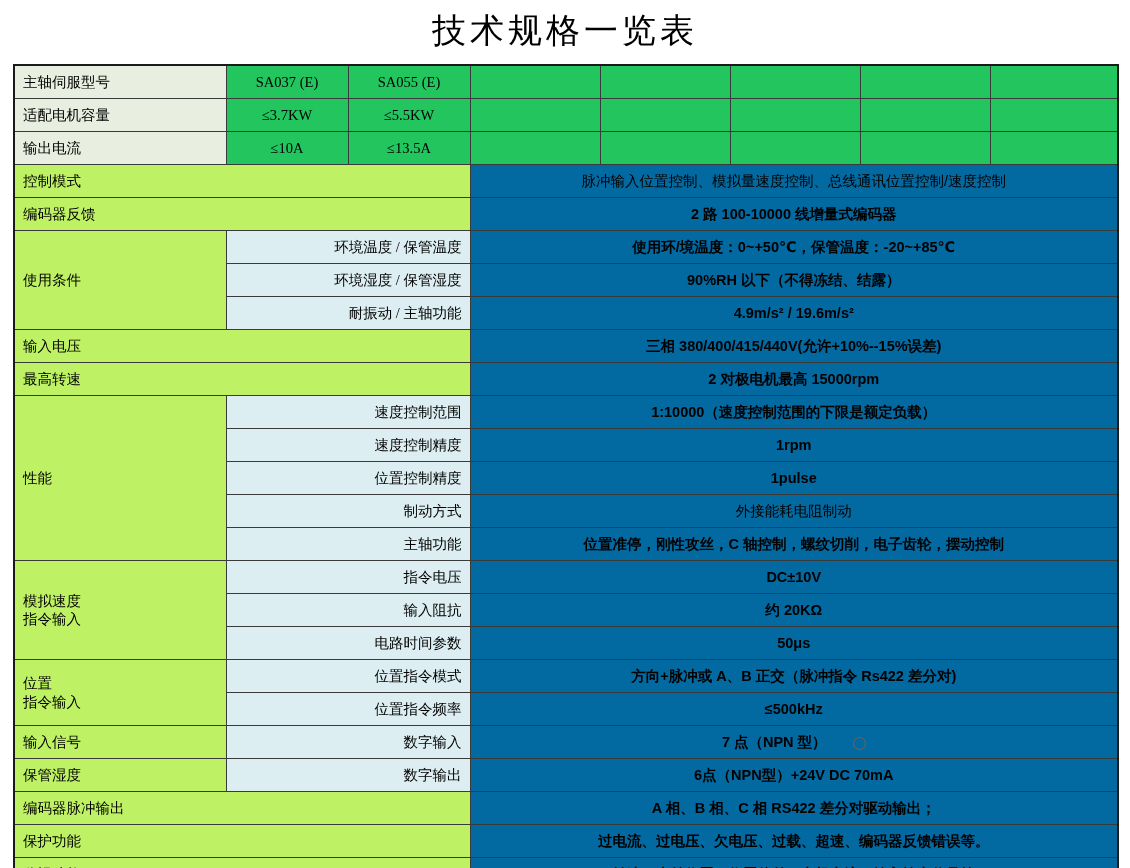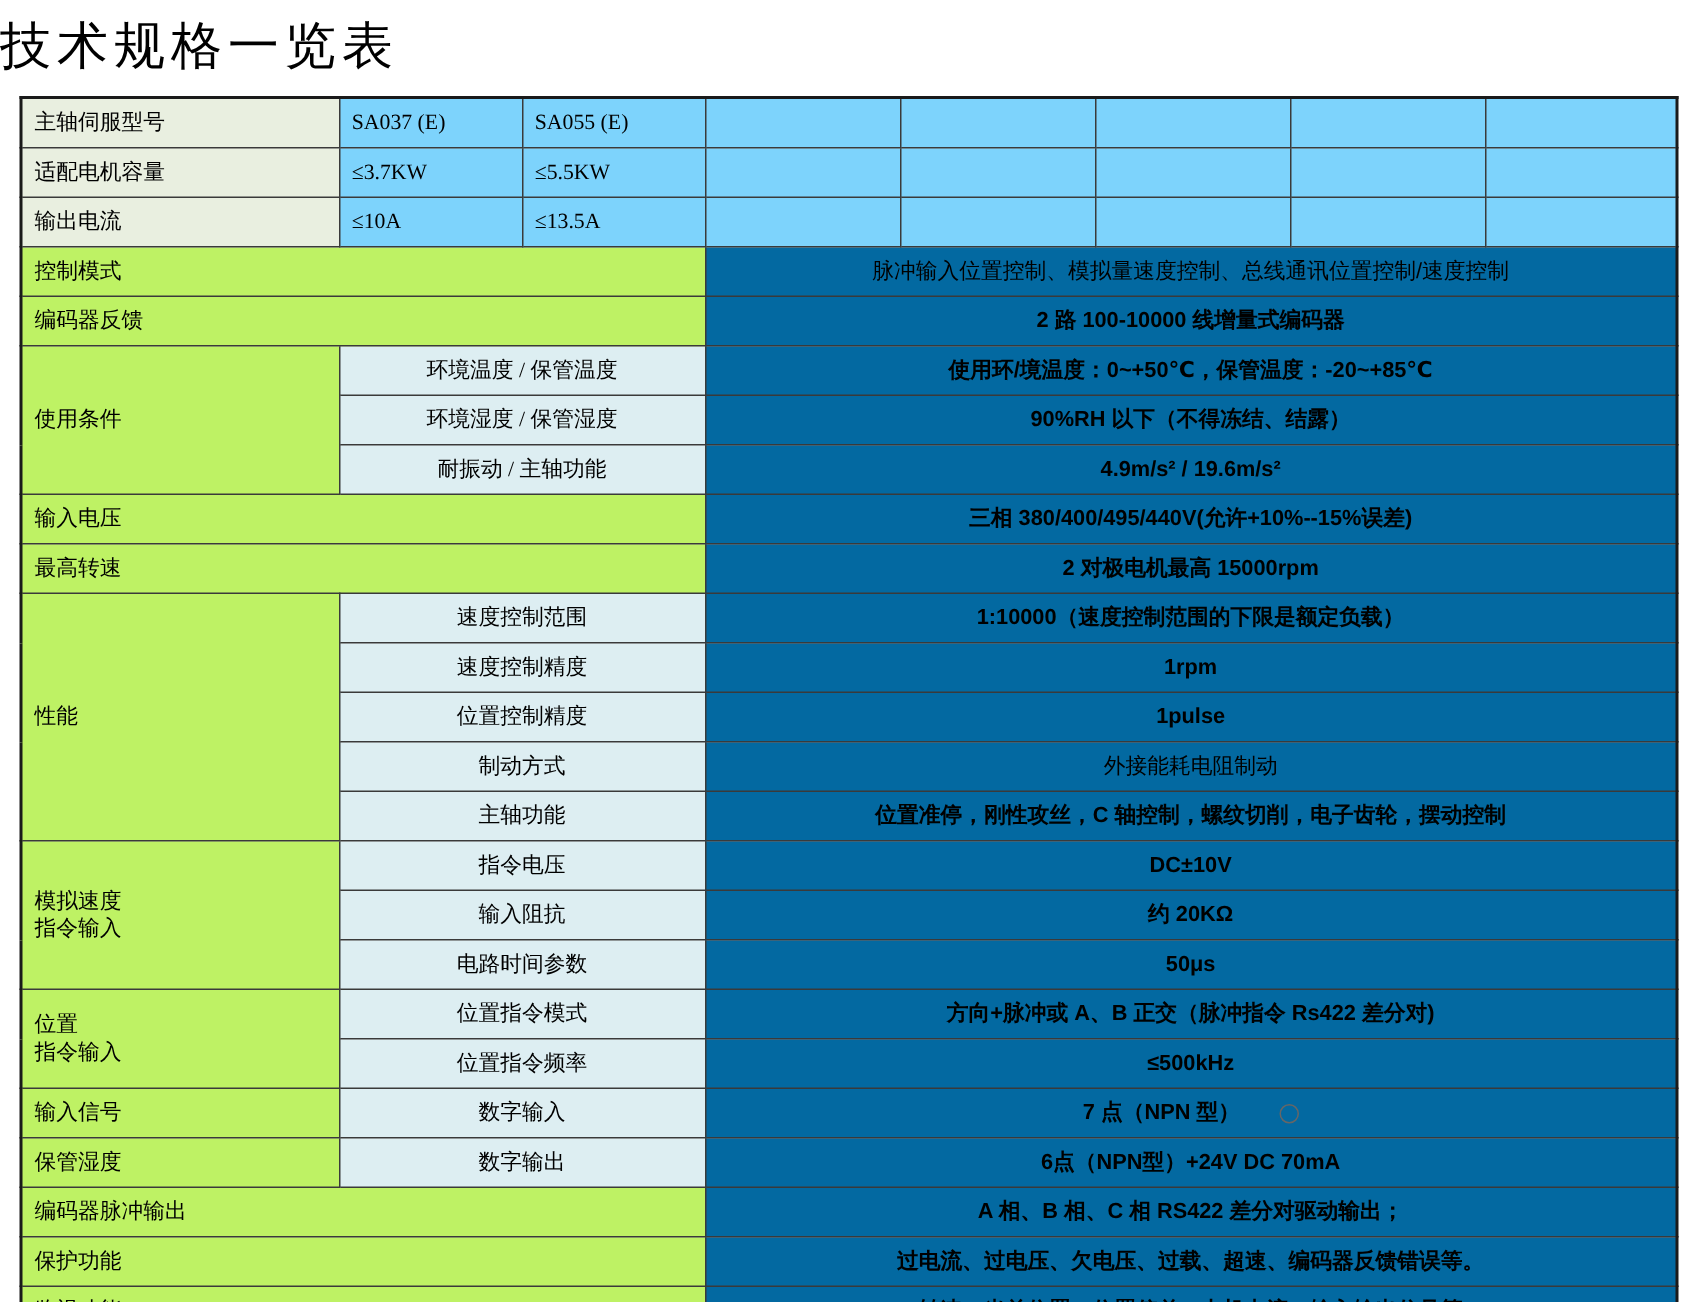--- a/index.html
+++ b/index.html
@@ -14,21 +14,21 @@
     color: #000000;
     overflow: hidden;
   }
   .page {
     position: relative;
     width: 1130px;
     height: 868px;
     box-sizing: border-box;
   }
   .title {
-    text-align: left;
+    text-align: center;
     font-family: "Liberation Serif", "DejaVu Serif", serif;
     font-size: 34px;
     letter-spacing: 4px;
     padding-top: 8px;
     padding-bottom: 10px;
     font-weight: normal;
     margin: 0;
   }
   table.spec {
     border-collapse: collapse;
@@ -49,24 +49,24 @@
   col.c1 { width: 212px; }
   col.c2 { width: 122px; }
   col.c3 { width: 122px; }
   col.c4 { width: 130px; }
   col.c5 { width: 130px; }
   col.c6 { width: 130px; }
   col.c7 { width: 130px; }
   col.c8 { width: 128px; }
 
   .hdr {
-    background: #7dd3fc;
-    font-family: "Liberation Serif", "DejaVu Serif", serif;
-    font-size: 15.5px;
-    text-align: left;
+    background: #22c55e;
+    font-family: "Liberation Serif", "DejaVu Serif", serif;
+    font-size: 15.5px;
+    text-align: center;
   }
   .hdr-label {
     background: #e9efe0;
     font-family: "Liberation Serif", "DejaVu Serif", serif;
     font-size: 15.5px;
     text-align: left;
     padding-left: 14px;
     margin-left: 48px;
   }
   .lbl {
@@ -74,21 +74,21 @@
     font-family: "Liberation Serif", "DejaVu Serif", serif;
     font-size: 15.5px;
     padding-left: 10px;
     text-align: left;
   }
   .lbl-indent {
     background: #ddeef2;
     font-family: "Liberation Serif", "DejaVu Serif", serif;
     font-size: 15.5px;
     padding-left: 36px;
-    text-align: center;
+    text-align: right;
   }
   .lbl-top {
     vertical-align: top;
     padding-top: 6px;
   }
   .val {
     background: #0369a1;
     font-size: 14px;
     padding-left: 10px;
     text-align: center;
@@ -179,21 +179,21 @@
         <td class="lbl-indent" colspan="2">环境湿度 / 保管湿度</td>
         <td class="val b" colspan="5">90%RH 以下（不得冻结、结露）</td>
       </tr>
       <tr>
         <td class="lbl-indent" colspan="2">耐振动 / 主轴功能</td>
         <td class="val b" colspan="5">4.9m/s² / 19.6m/s²</td>
       </tr>
 
       <tr>
         <td class="lbl" colspan="3">输入电压</td>
-        <td class="val b" colspan="5">三相 380/400/495/440V(允许+10%--15%误差)</td>
+        <td class="val b" colspan="5">三相 380/400/415/440V(允许+10%--15%误差)</td>
       </tr>
 
       <tr>
         <td class="lbl" colspan="3">最高转速</td>
         <td class="val b" colspan="5">2 对极电机最高 15000rpm</td>
       </tr>
 
       <tr>
         <td class="lbl lbl-top" rowspan="5">性能</td>
         <td class="lbl-indent" colspan="2">速度控制范围</td>

